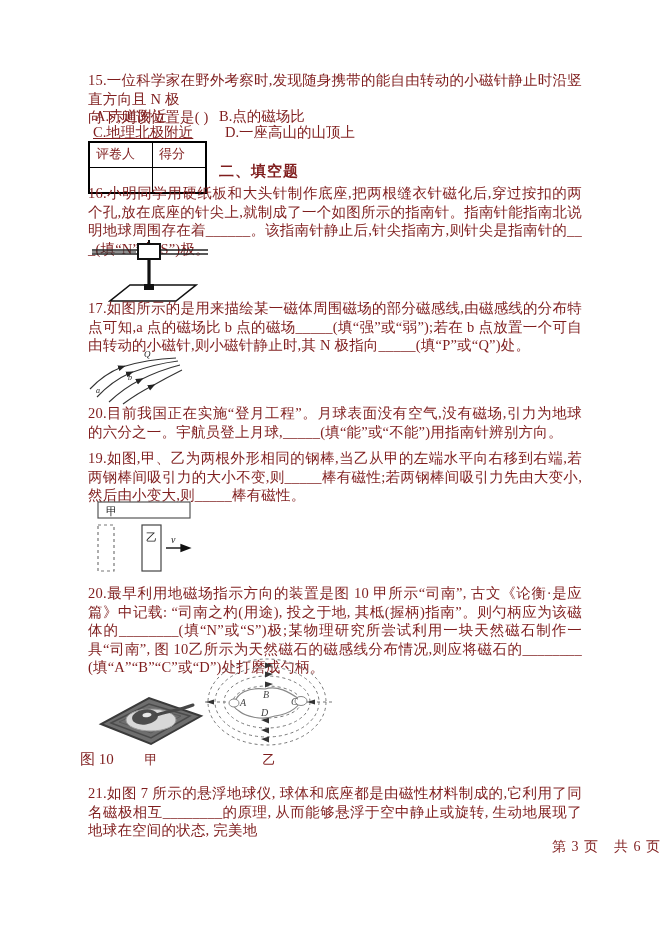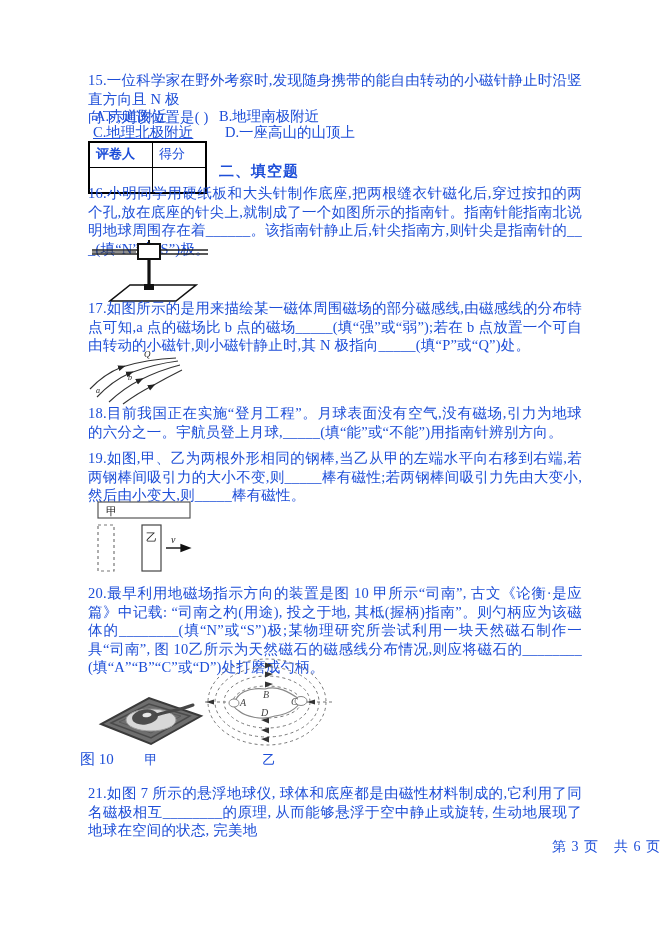--- a/index.html
+++ b/index.html
@@ -1,21 +1,21 @@
 <!DOCTYPE html>
 <html><head>
 <meta charset="utf-8">
 <style>
   html,body{margin:0;padding:0;background:#ffffff;}
   #page{
     position:relative;
     width:661px;height:935px;
     background:#ffffff;
     font-family:"Liberation Serif","DejaVu Serif",serif;
-    color:#1d4ed8;
+    color:#7f1d1d;
     overflow:hidden;
   }
   .para{
     position:absolute;
     left:88px;width:494px;
     font-size:14.5px;line-height:18.5px;
     text-align:justify;
     letter-spacing:0.2px;
     word-break:break-all;
   }
@@ -30,21 +30,21 @@
     position:absolute;left:88px;top:141px;
     border-collapse:collapse;
     border:2px solid #000;
     font-size:13px;
   }
   table.grader td{
     border:1.5px solid #000;
     padding:2px 6px;
     vertical-align:top;
   }
-  td.c1{width:50px;height:20px;font-weight:bold;}
+  td.c1{width:50px;height:20px;}
   td.c2{width:40px;height:20px;}
   .section-title{
     position:absolute;left:210px;top:162px;
     font-size:15px;font-weight:bold;
     letter-spacing:1px;
     margin-left:9px;
   }
   .fig{position:absolute;}
   .fig-caption{
     font-size:13px;text-align:center;margin-top:1px;
@@ -62,21 +62,21 @@
 <body>
 
 <div id="page">
 
   <div class="para" style="top:71px;">
     <div>15.一位科学家在野外考察时,发现随身携带的能自由转动的小磁针静止时沿竖直方向且 N 极</div>
     <div>向下,则该位置是(    )</div>
   </div>
   <div class="opt-row" style="top:108px;padding-left:7px;">
     <span class="opt-first">A.赤道附近</span>
-    <span>B.地理南极附近</span>
+    <span>B.点的磁场比</span>
   </div>
   <div class="opt-row" style="top:124px;padding-left:5px;align-items:center;">
     <span class="opt-first" style="width:132px;"><span class="underlined">C.地理北极附近</span></span>
     <span>D.一座高山的山顶上</span>
   </div>
 
   <table class="grader">
     <tbody>
         <tr>
       <td class="c1">评卷人</td>
@@ -118,21 +118,21 @@
       <path d="M2,40 Q16,25 34,18 Q60,10 88,9" fill="none" stroke="#333" stroke-width="1.1" marker-mid="url(#ah)"></path>
       <path d="M9,48 Q24,32 42,24 Q66,15 90,12" fill="none" stroke="#333" stroke-width="1.1" marker-mid="url(#ah)"></path>
       <path d="M21,53 Q36,39 52,31 Q72,21 92,16" fill="none" stroke="#333" stroke-width="1.1" marker-mid="url(#ah)"></path>
       <path d="M35,55 Q50,44 64,37 Q78,29 94,21" fill="none" stroke="#333" stroke-width="1.1" marker-mid="url(#ah)"></path>
       <text x="56" y="8" font-size="9" font-style="italic" fill="#222">Q</text>
       <text x="40" y="31" font-size="8" font-style="italic" fill="#222">b</text>
       <text x="8" y="44" font-size="8" font-style="italic" fill="#222">a</text>
     </svg>
   </div>
 
-  <div class="para" style="top:404px;">18.目前我国正在实施“登月工程”。月球表面没有空气,没有磁场,引力为地球的六分之一。宇航员登上月球,_____(填“能”或“不能”)用指南针辨别方向。</div>
+  <div class="para" style="top:404px;">20.目前我国正在实施“登月工程”。月球表面没有空气,没有磁场,引力为地球的六分之一。宇航员登上月球,_____(填“能”或“不能”)用指南针辨别方向。</div>
 
   <div class="para" style="top:449px;">19.如图,甲、乙为两根外形相同的钢棒,当乙从甲的左端水平向右移到右端,若两钢棒间吸引力的大小不变,则_____棒有磁性;若两钢棒间吸引力先由大变小,然后由小变大,则_____棒有磁性。</div>
 
   <div class="fig" style="left:90px;top:498px;">
     <svg width="120" height="78" viewBox="0 0 120 78">
       <defs>
         <marker id="ah2" markerWidth="8" markerHeight="8" refX="4" refY="4" orient="auto">
           <polygon points="0,1 8,4 0,7" fill="#111"></polygon>
         </marker>
       </defs>

